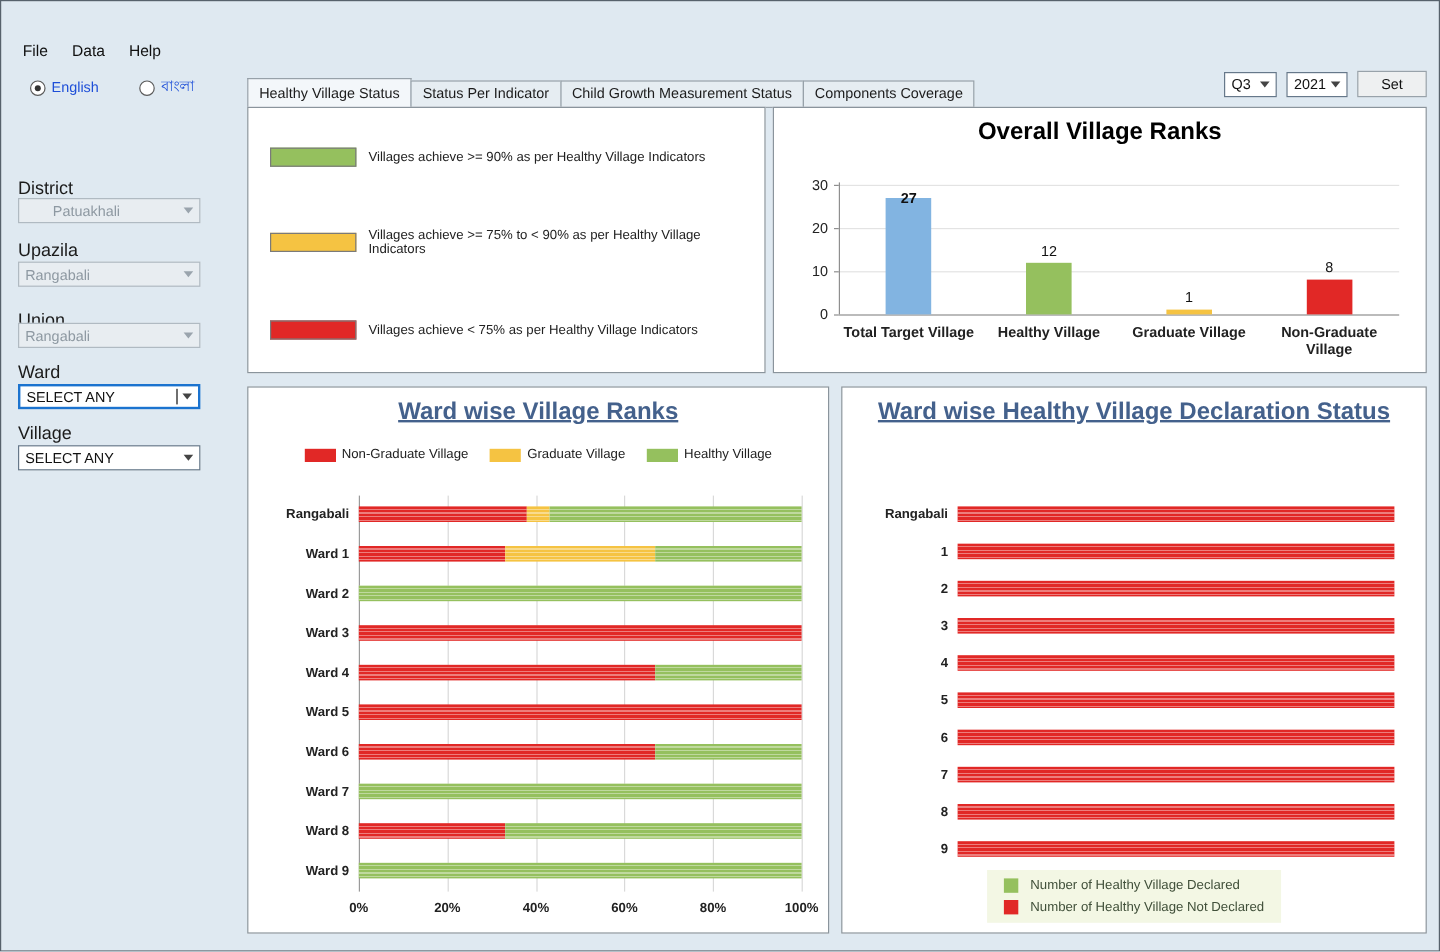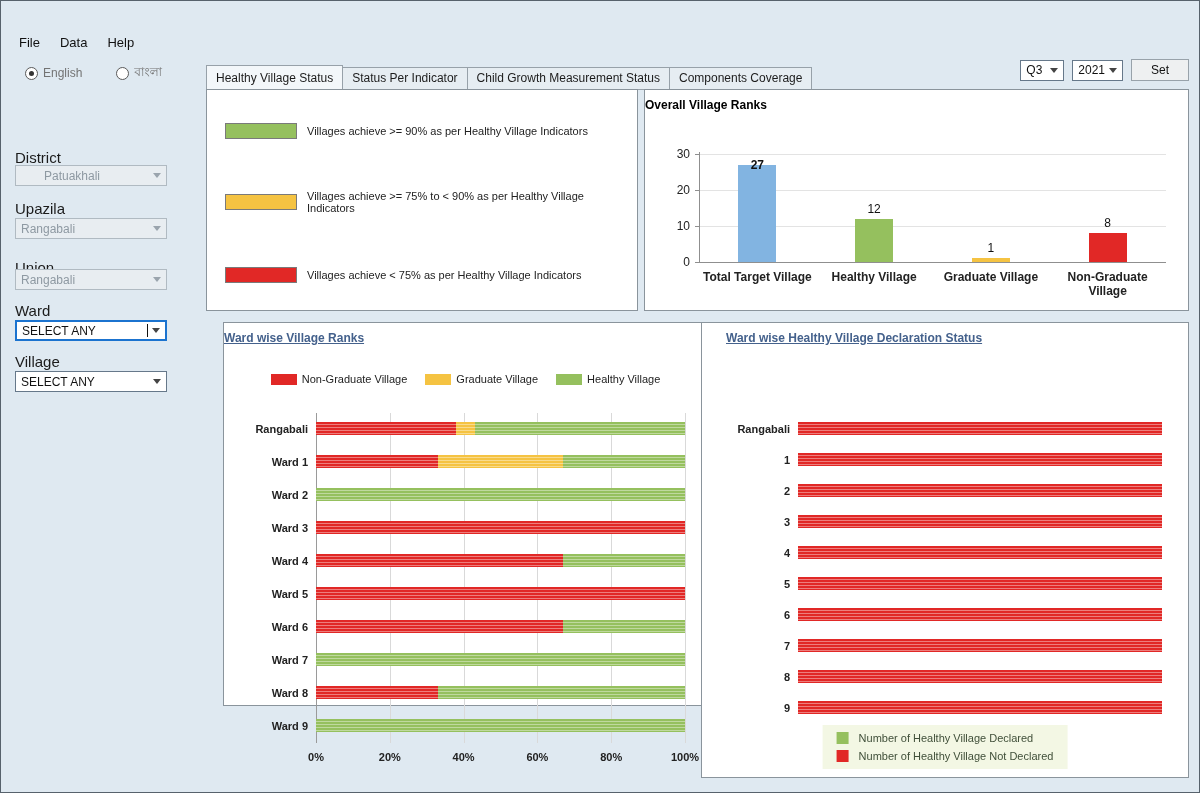--- a/index.html
+++ b/index.html
@@ -17,21 +17,21 @@
   
   .menubar{position:absolute;top:28px;left:0;height:26px;display:flex;align-items:center;padding-left:8px;}
   .menu-item{font-size:13px;color:#111;padding:3px 10px;}
 
   
   .sidebar{position:absolute;top:54px;left:0;width:192px;bottom:0;}
   .lang-row{position:absolute;top:8px;left:24px;display:flex;gap:34px;}
   .radio-option{display:flex;align-items:center;gap:5px;}
   .radio{width:13px;height:13px;border-radius:50%;border:1px solid #5a5a5a;background:#fff;position:relative;flex:none;}
   .radio.checked::after{content:"";position:absolute;inset:3px;border-radius:50%;background:#333;}
-  .radio-label{font-size:12px;color:#737373;}
+  .radio-label{font-size:12px;color:#1d4ed8;}
   .field-label{position:absolute;left:14px;font-size:15px;color:#1b1b1b;}
   .combo{position:absolute;left:14px;width:152px;height:21px;background:#fff;border:1px solid #66788a;display:flex;align-items:center;padding:0 5px;font-size:12px;color:#111;}
   .combo .combo-value{flex:1;white-space:nowrap;overflow:hidden;}
   .combo-arrow{width:0;height:0;border-left:4px solid transparent;border-right:4px solid transparent;border-top:5px solid #444;margin-left:4px;flex:none;}
   .combo.disabled{background:#e8edf1;border-color:#b0bac2;color:#8e99a2;}
   .combo.disabled .combo-arrow{border-top-color:#9aa4ad;}
   .combo.focused{border:2px solid #1b73cf;}
   .caret{width:1px;height:13px;background:#111;margin-left:1px;flex:none;}
 
   
@@ -40,30 +40,30 @@
   .tab{font-size:12px;color:#1c1c1c;padding:3px 9px 4px;border:1px solid #97a1a9;background:#e6edf2;margin-left:-1px;white-space:nowrap;}
   .tab.active{background:#f3f7fa;padding-top:5px;border-bottom-color:#f3f7fa;margin-left:0;}
   .period{position:absolute;right:10px;top:4px;display:flex;gap:8px;align-items:center;}
   .period .combo{position:static;width:auto;min-width:44px;height:21px;}
   .set-btn{width:58px;height:22px;background:#eef0f1;border:1px solid #98a2aa;font-size:12px;display:flex;align-items:center;justify-content:center;color:#111;}
 
   
   .panel{position:absolute;background:#fff;border:1px solid #8a949c;}
   .legend-panel{left:13px;top:34px;width:432px;height:222px;}
   .overall-panel{left:451px;top:34px;right:10px;height:222px;}
-  .wardranks-panel{left:30px;top:267px;width:485px;height:384px;}
+  .wardranks-panel{left:13px;top:267px;width:485px;height:456px;}
   .decl-panel{left:508px;top:267px;right:10px;height:456px;}
 
   
   .legend-row{position:absolute;left:18px;right:10px;display:flex;align-items:center;gap:10px;height:18px;}
   .legend-swatch{width:72px;height:16px;border:1px solid #7a7a7a;flex:none;}
   .legend-text{font-size:11px;color:#222;}
 
   
-  .chart-title{position:absolute;top:8px;left:0;right:0;text-align:left;font-size:12px;font-weight:bold;color:#000;line-height:1.25;}
+  .chart-title{position:absolute;top:8px;left:0;right:0;text-align:center;font-size:20px;font-weight:bold;color:#000;line-height:1.25;}
   .chart-title.linked{color:#44618c;text-decoration:underline;}
   .decl-title{left:24px;right:24px;}
   .plot{position:absolute;}
   #overall-plot{left:8px;right:8px;top:36px;height:178px;}
   #wardranks-plot{left:8px;right:8px;top:84px;height:366px;}
   #decl-plot{left:8px;right:8px;top:88px;height:330px;}
   .gridline-h{position:absolute;height:1px;background:#e3e3e3;}
   .gridline-v{position:absolute;width:1px;background:#d9d9d9;}
   .axis-line-x{position:absolute;height:1px;background:#8f8f8f;}
   .axis-line-y{position:absolute;width:1px;background:#8f8f8f;}

